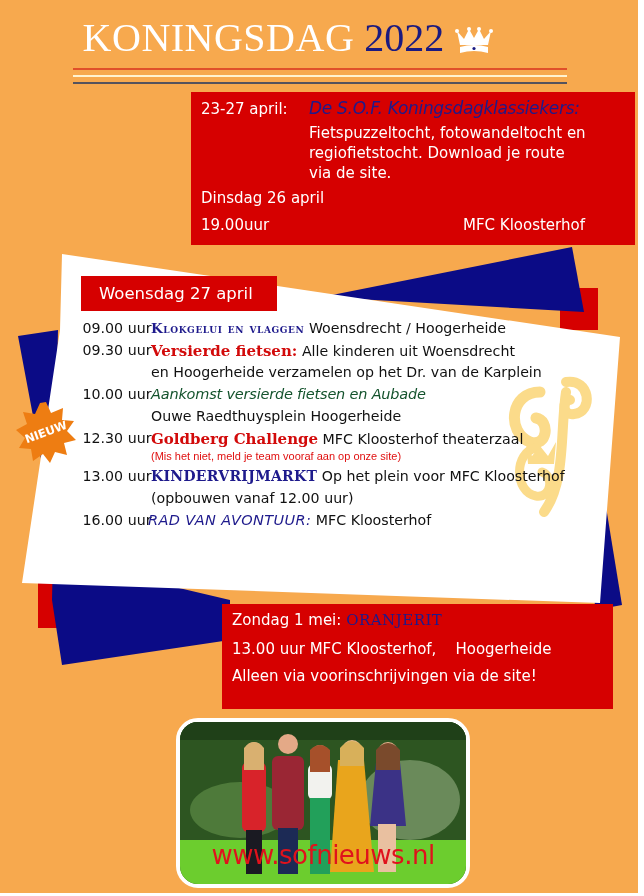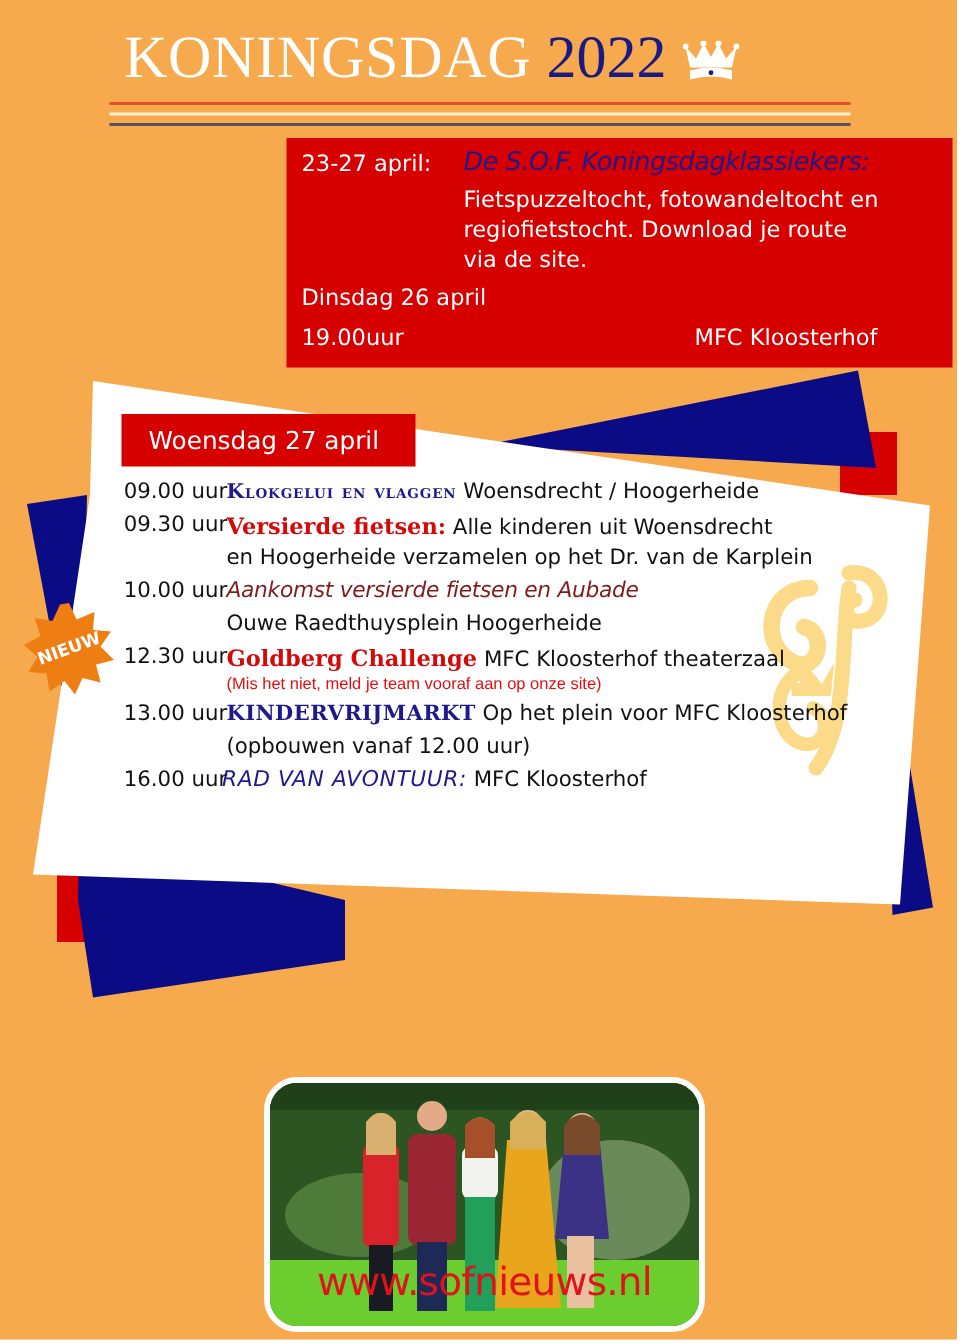--- a/index.html
+++ b/index.html
@@ -27,21 +27,21 @@
 
   .woensdag { position: absolute; left: 38px; top: 276px; width: 196px; height: 35px; background: #d60000; color: #fff; font-size: 16.5px; line-height: 35px; padding-left: 18px; box-sizing: border-box; white-space: nowrap; margin-left: 43px; }
 
   
   .sched { position: absolute; left: 62px; top: 320px; font-family: "DejaVu Sans", sans-serif; font-size: 14.2px; color: #111; }
   .srow { position: absolute; white-space: nowrap; left: 0; }
   .time { position: absolute; left: 12px; width: 86px; text-align: center; }
   .desc { position: absolute; left: 89px; white-space: nowrap; }
   .kl { font-family: "DejaVu Serif", serif; font-weight: bold; color: #1e1a8c; font-size: 13.5px; letter-spacing: 0.6px; font-variant: small-caps; }
   .vf { font-family: "DejaVu Serif", serif; font-weight: bold; color: #d20a0a; font-size: 15px; }
-  .aank { font-family: "DejaVu Sans", sans-serif; font-style: italic; color: #7f1d1d; font-size: 14.5px; letter-spacing: -0.2px; }
+  .aank { font-family: "DejaVu Sans", sans-serif; font-style: italic; color: #14532d; font-size: 14.5px; letter-spacing: -0.2px; }
   .gold { font-family: "DejaVu Serif", serif; font-weight: bold; color: #d20a0a; font-size: 15px; }
   .mis { font-family: Liberation Sans, sans-serif; color: #e01010; font-size: 11px; }
   .kind { font-family: "DejaVu Serif", serif; font-weight: bold; color: #1e1a8c; font-size: 14px; letter-spacing: 0.3px; }
   .rad { font-family: "DejaVu Sans", sans-serif; font-style: italic; color: #1e1a8c; font-size: 14.5px; letter-spacing: 0.4px; }
 
   .check { position: absolute; left: 0; top: 546px; width: 638px; text-align: center; font-family: "DejaVu Sans", sans-serif; color: #1e1a8c; font-size: 15.5px; letter-spacing: -0.3px; }
 
   
   .badge { position: absolute; left: 14px; top: 400px; width: 64px; height: 64px; }
   .badge-text { position: absolute; left: 14px; top: 400px; width: 64px; height: 64px; display: flex; align-items: center; justify-content: center; color: #fff; font-weight: bold; font-size: 11.5px; transform: rotate(-20deg); font-family: "DejaVu Sans", sans-serif; }
@@ -160,20 +160,28 @@
     <div class="srow" style="top:170px;">
       <span class="desc">(opbouwen vanaf 12.00 uur)</span>
     </div>
     <div class="srow" style="top:192px;">
       <span class="time">16.00 uur</span>
       <span class="desc" style="left:86px;"><span class="rad">RAD VAN AVONTUUR:</span><span>  MFC Kloosterhof</span></span>
     </div>
   </div>
 
 
+  <div class="red-bottom">
+    <div class="row" style="top:7px;">
+      <span>Zondag 1 mei:</span>
+      <span class="oranje">ORANJERIT</span>
+    </div>
+    <div class="row" style="top:36px; white-space:pre;">13.00 uur MFC Kloosterhof,    Hoogerheide</div>
+    <div class="row" style="top:63px;">Alleen via voorinschrijvingen via de site!</div>
+  </div>
 
   <div class="photo">
     <svg width="286" height="162" viewBox="0 0 286 162">
       <rect x="0" y="0" width="286" height="120" fill="#2d5521"></rect>
       <rect x="0" y="0" width="286" height="18" fill="#1f4018"></rect>
       <ellipse cx="230" cy="78" rx="50" ry="40" fill="#6a8a5a"></ellipse>
       <ellipse cx="60" cy="88" rx="50" ry="28" fill="#4e7a3a"></ellipse>
       <rect x="0" y="118" width="286" height="44" fill="#6ccd2e"></rect>
 
       <rect x="62" y="40" width="24" height="70" rx="6" fill="#d8232a"></rect>

